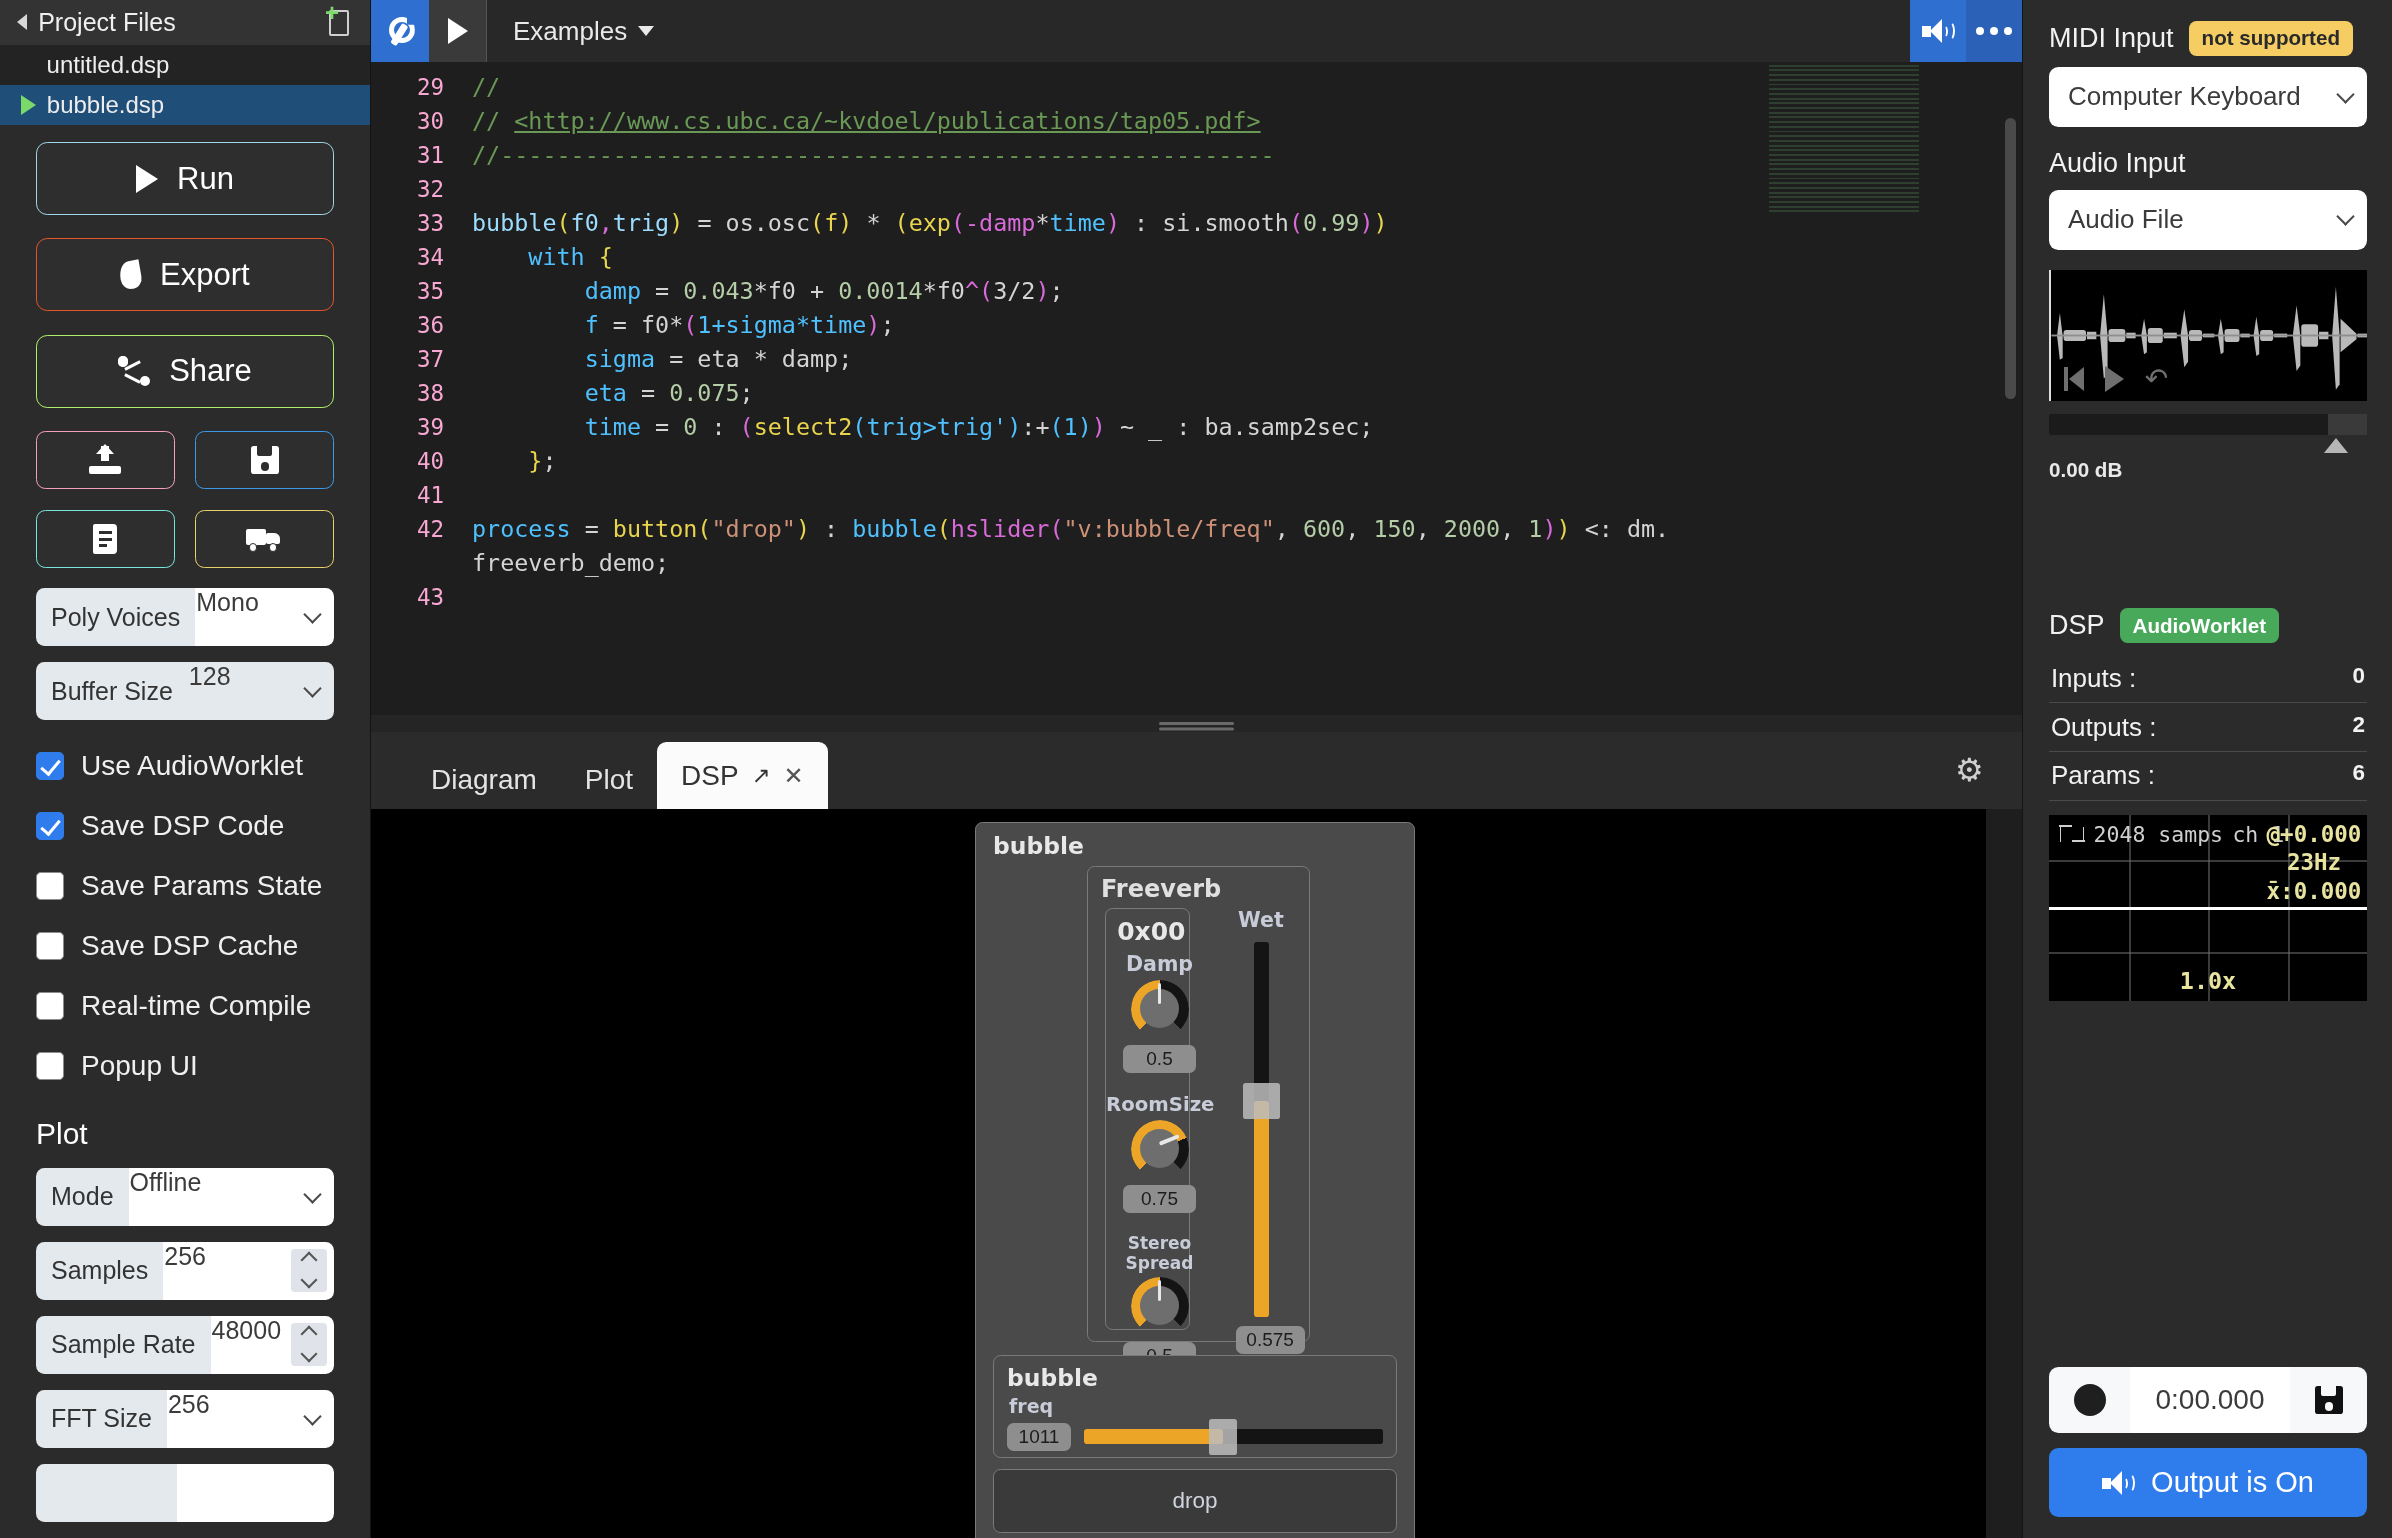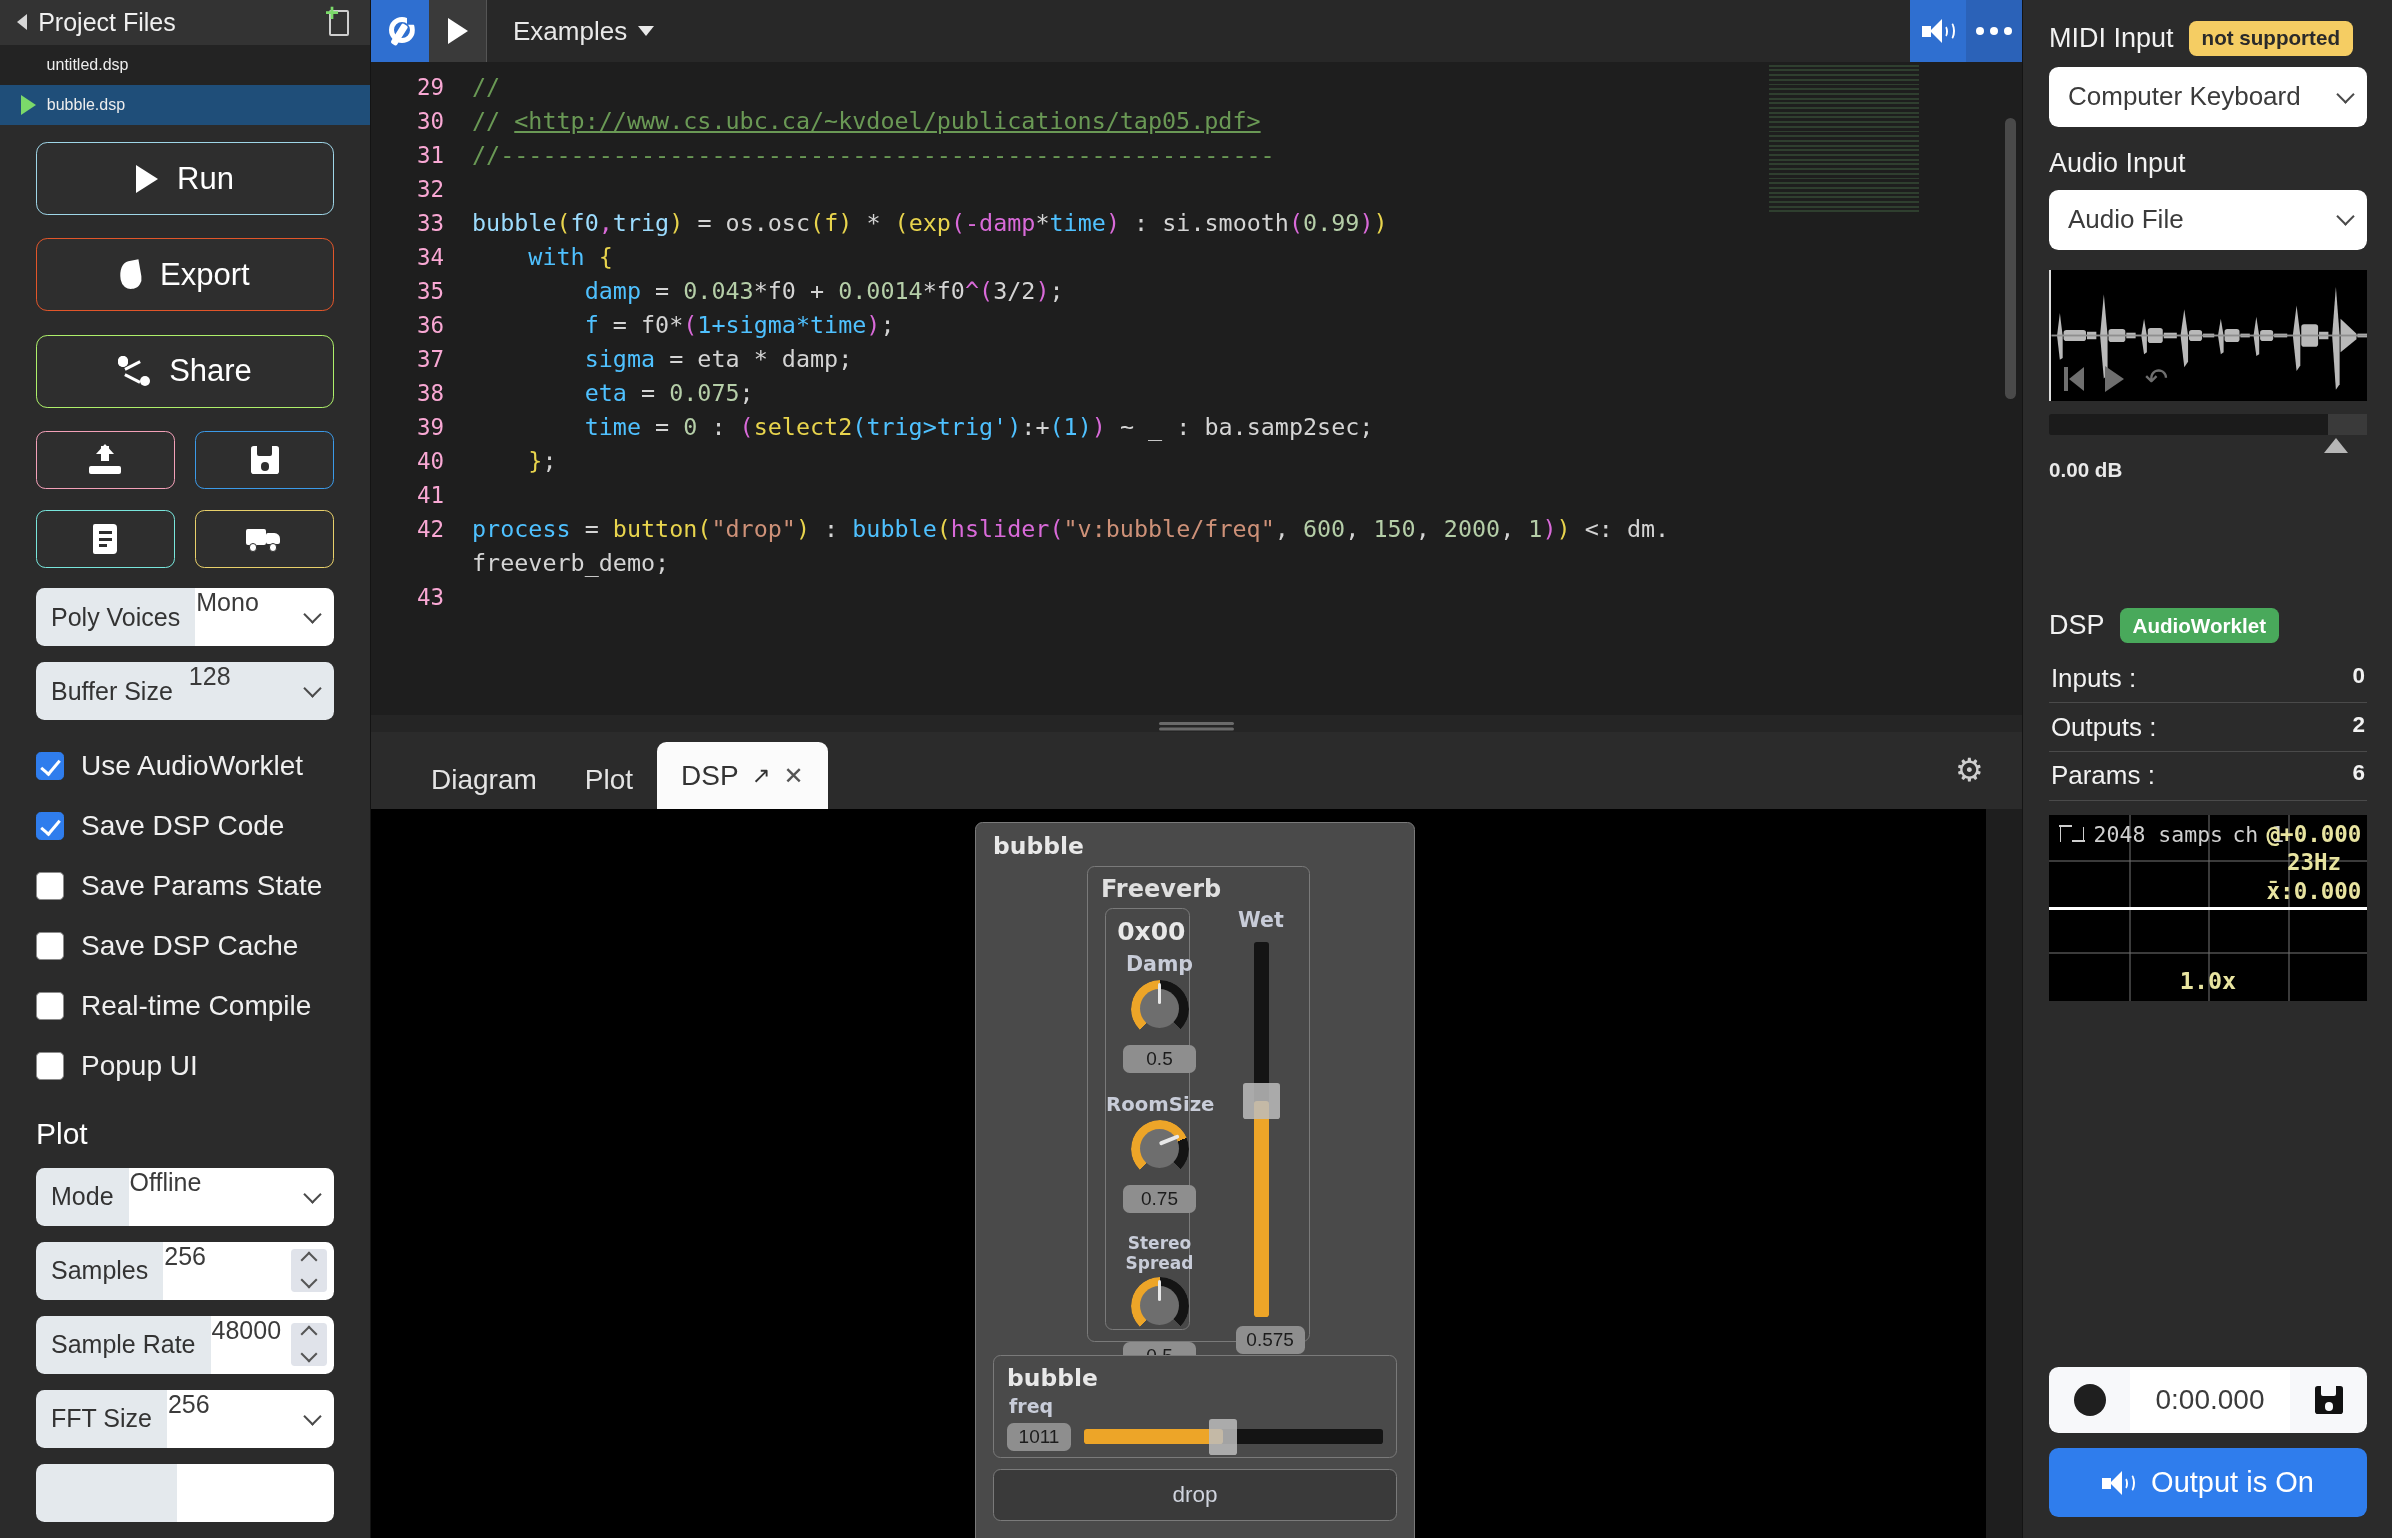--- a/index.html
+++ b/index.html
@@ -12,21 +12,21 @@
              border-right:0.9px solid #141414; }
   .pf-header { height:52px; background:#333; display:flex; align-items:center; padding:0 17px; gap:11.2px; }
   .pf-caret { width:0;height:0;border-top:8.4px solid transparent;border-bottom:8.4px solid transparent;
               border-right:10.3px solid #d8d8d8; }
   .pf-title { font-size:25px; color:#f0f0f0; flex:1; }
   .pf-newfile { position:relative; width:28px;height:32px; }
   .pf-newfile .doc { position:absolute; left:3.7px; top:3.7px; width:20.6px;height:26px;
        border:2.8px solid #cfcfcf; border-radius:1.9px; }
   .pf-newfile .plus { position:absolute; left:0px; top:0px; color:#7bd96a; font-size:24px;
        font-weight:700; line-height:13px;}
-  .file-item { height:47px; display:flex; align-items:center; padding:0 20.6px; font-size:16px;
+  .file-item { height:47px; display:flex; align-items:center; padding:0 20.6px; font-size:24px;
                color:#ededed; background:#232323; }
   .file-item.selected { background:#1f4e79; }
   .file-play { width:0;height:0;border-top:10.3px solid transparent;border-bottom:10.3px solid transparent;
                border-left:15px solid #7bd96a; margin-right:11.2px; }
   .file-item .spacer { width:26px; }
 
   .side-body { padding:17px 36px 0 36px; }
   .bigbtn { height:73px; border-radius:11.2px; background:#2e2e2e; display:flex; align-items:center;
             justify-content:center; gap:19px; font-size:31px; color:#fff; margin-bottom:23.4px; }
   .bigbtn.run { border:1.9px solid #9fd6e8; }
@@ -204,21 +204,21 @@
   .f-bubble > .f-title { font-size:23.4px; padding:7.5px 0 0 13px; }
   .hlab { font-family:"DejaVu Sans", sans-serif; font-weight:700; color:#c8ccd8; font-size:19px;
           padding:3.7px 0 0 15px; }
   .hrow { display:flex; align-items:center; padding:5.6px 13px 0 13px; gap:13px; }
   .hval { width:64px;height:28px;background:#8e8e8e;border-radius:6.6px;color:#1c1c1c;font-size:19px;
           display:flex;align-items:center;justify-content:center; }
   .htrack { position:relative; flex:1; height:15px; background:#141414; border-radius:2.8px; }
   .hfill { position:absolute; left:0; top:0; height:15px; background:#eda528; border-radius:2.8px; }
   .hhandle { position:absolute; top:-10.3px; width:28px;height:36px; background:#bcbcbc;
              border-radius:2.8px; opacity:.85; }
-  .f-drop { position:absolute; left:17px; top:646px; right:17px; height:52px; background:#3a3a3a;
+  .f-drop { position:absolute; left:17px; top:646px; right:17px; height:64px; background:#3a3a3a;
             border:0.9px solid #7a7a7a; border-radius:7.5px; display:flex; align-items:center;
             justify-content:center; color:#cfd3dd; font-size:22.5px; }
 
   
   .right { width:371px; flex:0 0 371px; background:#2b2b2b; border-left:0.9px solid #141414;
            padding:20.6px 26px; display:flex; flex-direction:column; position:relative; }
   .rlabel { font-size:27px; color:#f2f2f2; display:flex; align-items:center; gap:15px; margin-bottom:11.2px; }
   .badge { font-size:20.6px; font-weight:700; border-radius:7.5px; padding:5.6px 13px; }
   .badge.warn { background:#f5cd63; color:#2a2a2a; }
   .badge.ok { background:#49a95b; color:#fff; }

